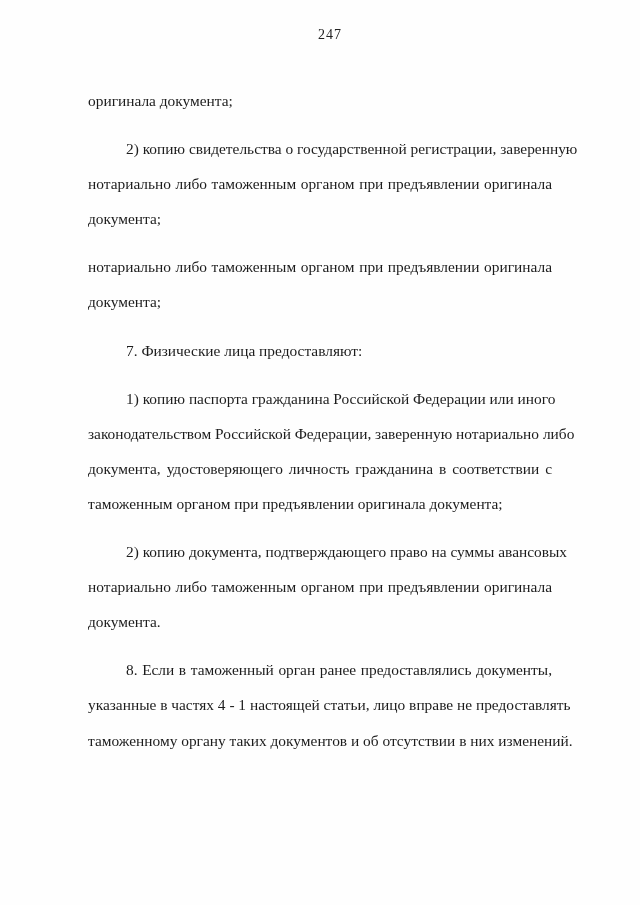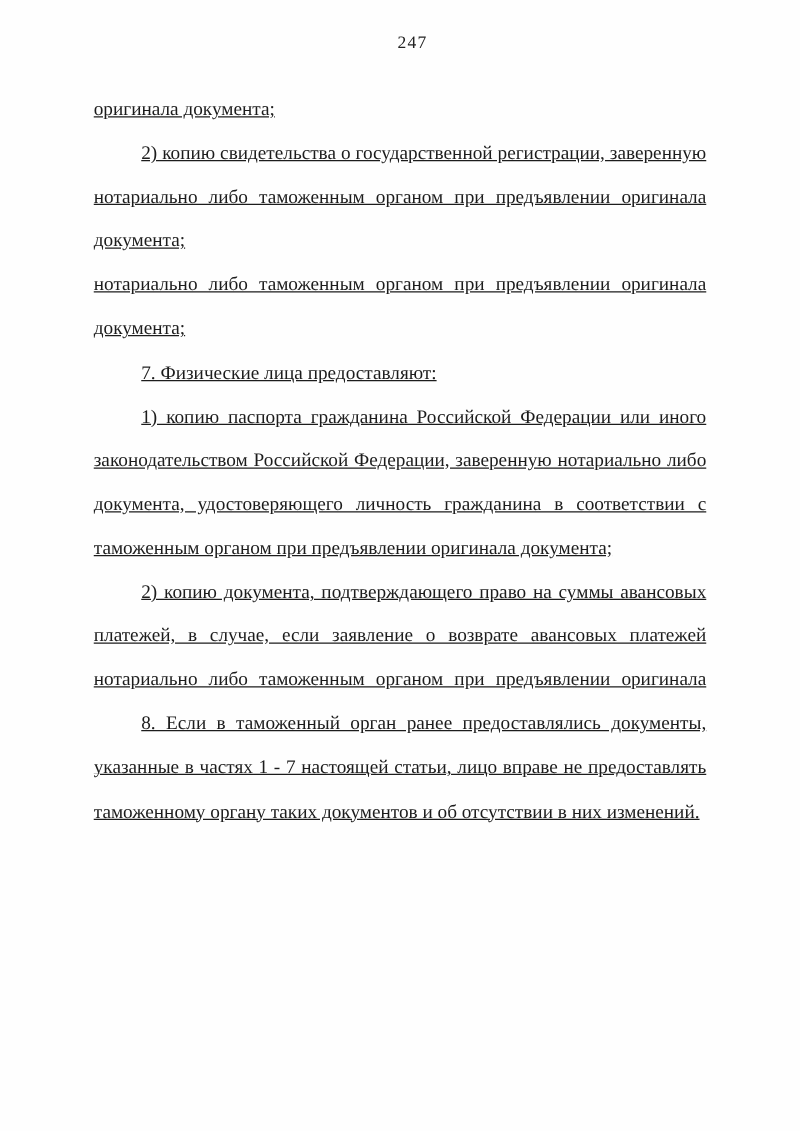--- a/index.html
+++ b/index.html
@@ -27,23 +27,22 @@
     color: #222222;
   }
   .doc-body {
     position: absolute;
     left: 75px;
     top: 70px;
     width: 490px;
     font-size: 15.4px;
   }
   .paragraph {
-    margin: 0;
+    margin: 13px;
     padding: 0;
-    text-decoration: underline;
   }
   .line {
     height: 35.1px;
     line-height: 35.1px;
     white-space: nowrap;
     text-align: justify;
     text-align-last: justify;
   }
   .line.last {
     text-align: left;
@@ -75,22 +74,22 @@
         <div class="line last indent">7. Физические лица предоставляют:</div>
       </div>
       <div class="paragraph">
         <div class="line indent">1) копию паспорта гражданина Российской Федерации или иного</div>
         <div class="line">законодательством Российской Федерации, заверенную нотариально либо</div>
         <div class="line">документа, удостоверяющего личность гражданина в соответствии с</div>
         <div class="line last">таможенным органом при предъявлении оригинала документа;</div>
       </div>
       <div class="paragraph">
         <div class="line indent">2) копию документа, подтверждающего право на суммы авансовых</div>
-        <div class="line">платежей, в случае, если заявление о возврате авансовых платежей</div>
         <div class="line">нотариально либо таможенным органом при предъявлении оригинала</div>
+        <div class="line last">документа.</div>
       </div>
       <div class="paragraph">
         <div class="line indent">8. Если в таможенный орган ранее предоставлялись документы,</div>
-        <div class="line">указанные в частях 1 - 7 настоящей статьи, лицо вправе не предоставлять</div>
+        <div class="line">указанные в частях 4 - 1 настоящей статьи, лицо вправе не предоставлять</div>
         <div class="line last">таможенному органу таких документов и об отсутствии в них изменений.</div>
       </div>
     </div>
 </div>
 
 </body></html>

